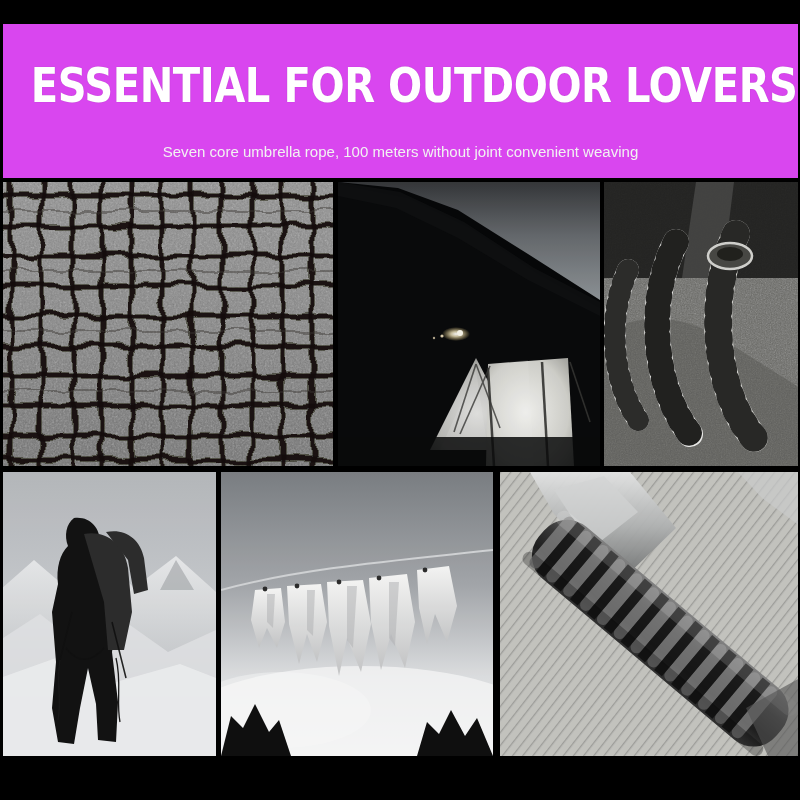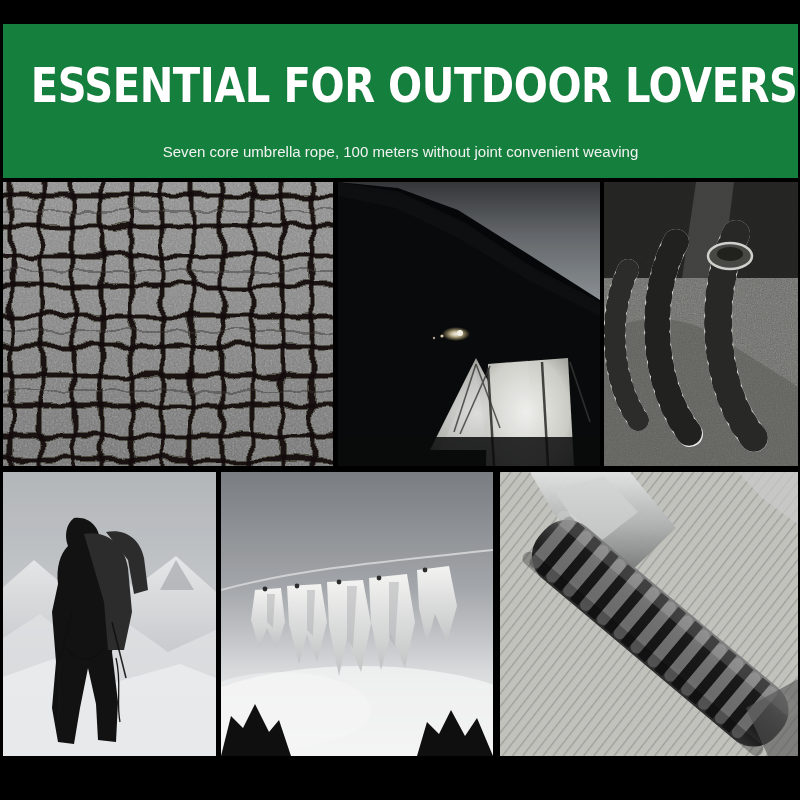--- a/index.html
+++ b/index.html
@@ -8,21 +8,21 @@
     width:800px; height:800px;
     font-family:"Liberation Sans", sans-serif;
     overflow:hidden;
     position:relative;
   }
 
   
   #banner {
     position:absolute; left:3px; top:24px;
     width:795px; height:154px;
-    background:#15803d;
+    background:#d946ef;
     overflow:hidden;
   }
   #banner-title {
     position:absolute; left:0; right:0; top:36px;
     text-align:center;
     color:#ffffff;
     font-family:"Liberation Sans Narrow","DejaVu Sans Condensed","Liberation Sans", sans-serif;
     font-weight:bold;
     font-size:48px;
     line-height:50px;

